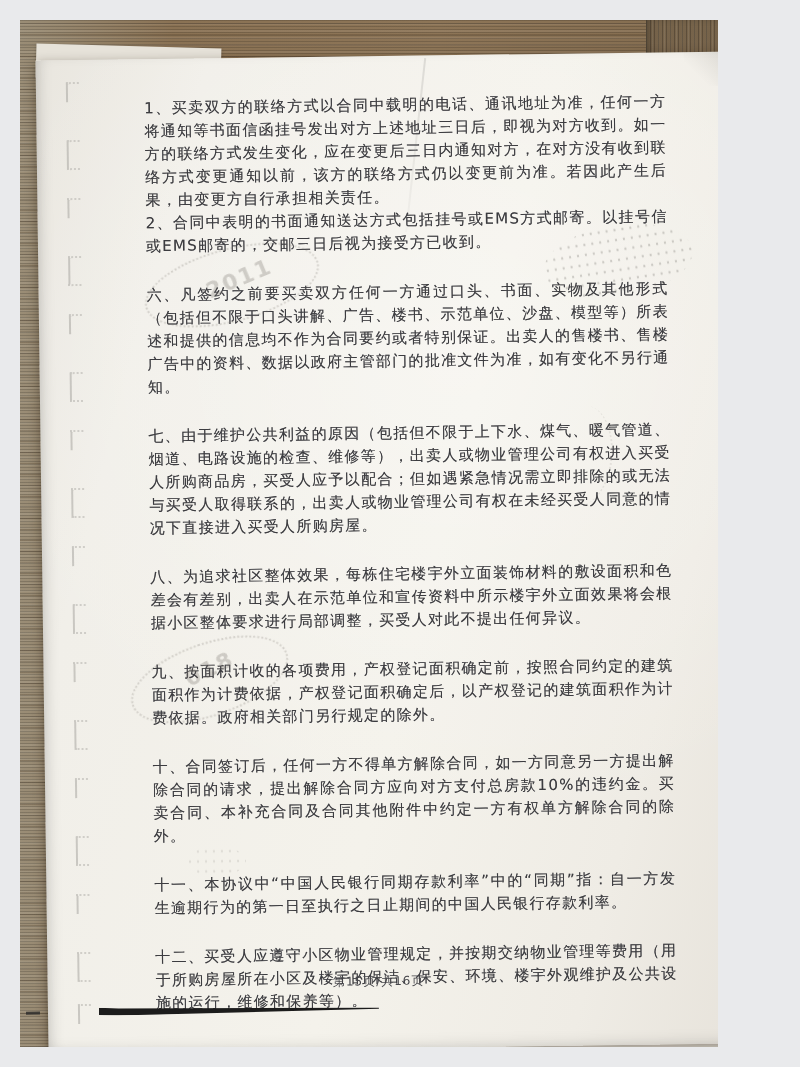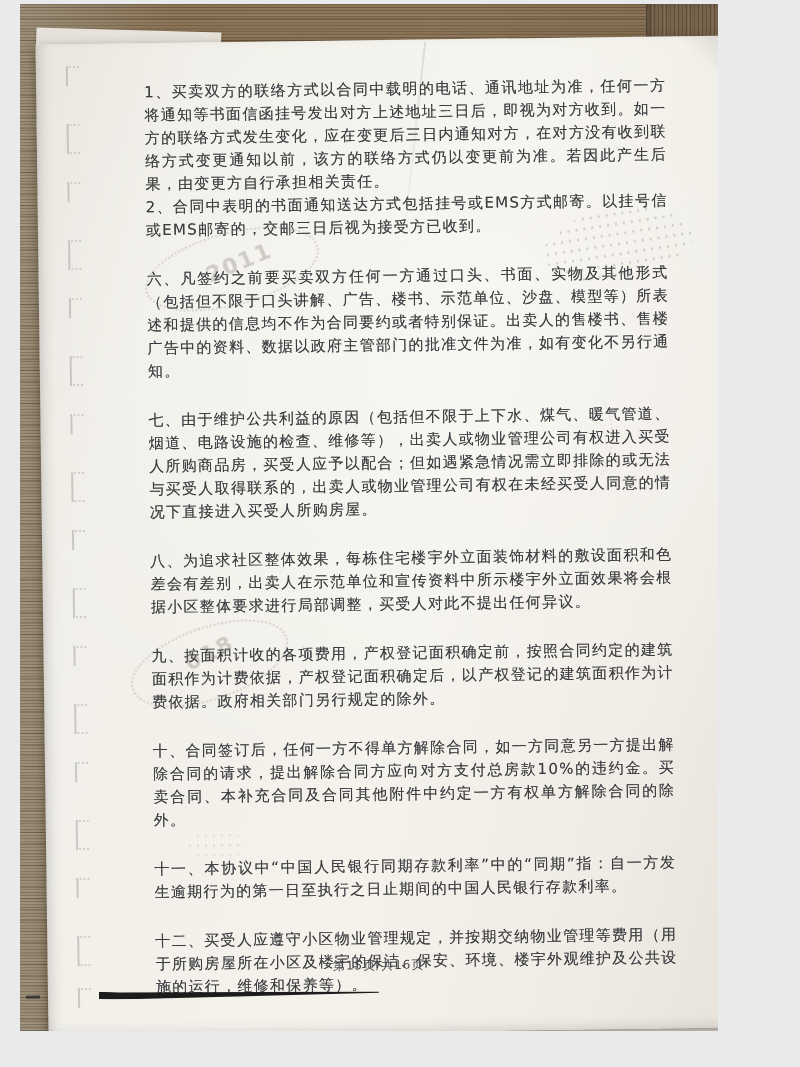--- a/index.html
+++ b/index.html
@@ -2,21 +2,21 @@
 <html><head>
 <meta charset="utf-8">
 <style>
   html,body{margin:0;padding:0;}
   body{
     width:800px;height:1067px;position:relative;overflow:hidden;
     background:#e9eaec;
     font-family:"DejaVu Sans",sans-serif;
   }
   .photo{
-    position:absolute;left:20px;top:4px;width:698px;height:1027px;
+    position:absolute;left:20px;top:20px;width:698px;height:1027px;
     overflow:hidden;
     background-color:#8c7356;
     background-image:
       repeating-linear-gradient(0deg, rgba(0,0,0,0.16) 0 1px, transparent 1px 3px),
       repeating-linear-gradient(0deg, rgba(255,255,255,0.06) 0 2px, transparent 2px 7px),
       repeating-linear-gradient(0deg, rgba(55,38,20,0.22) 0 1px, transparent 1px 11px),
       linear-gradient(90deg, #9a8d76 0%, #8a7254 22%, #8d7557 60%, #836c4f 100%);
   }
   .wood-right{
     position:absolute;right:0;top:0;width:72px;height:100%;

